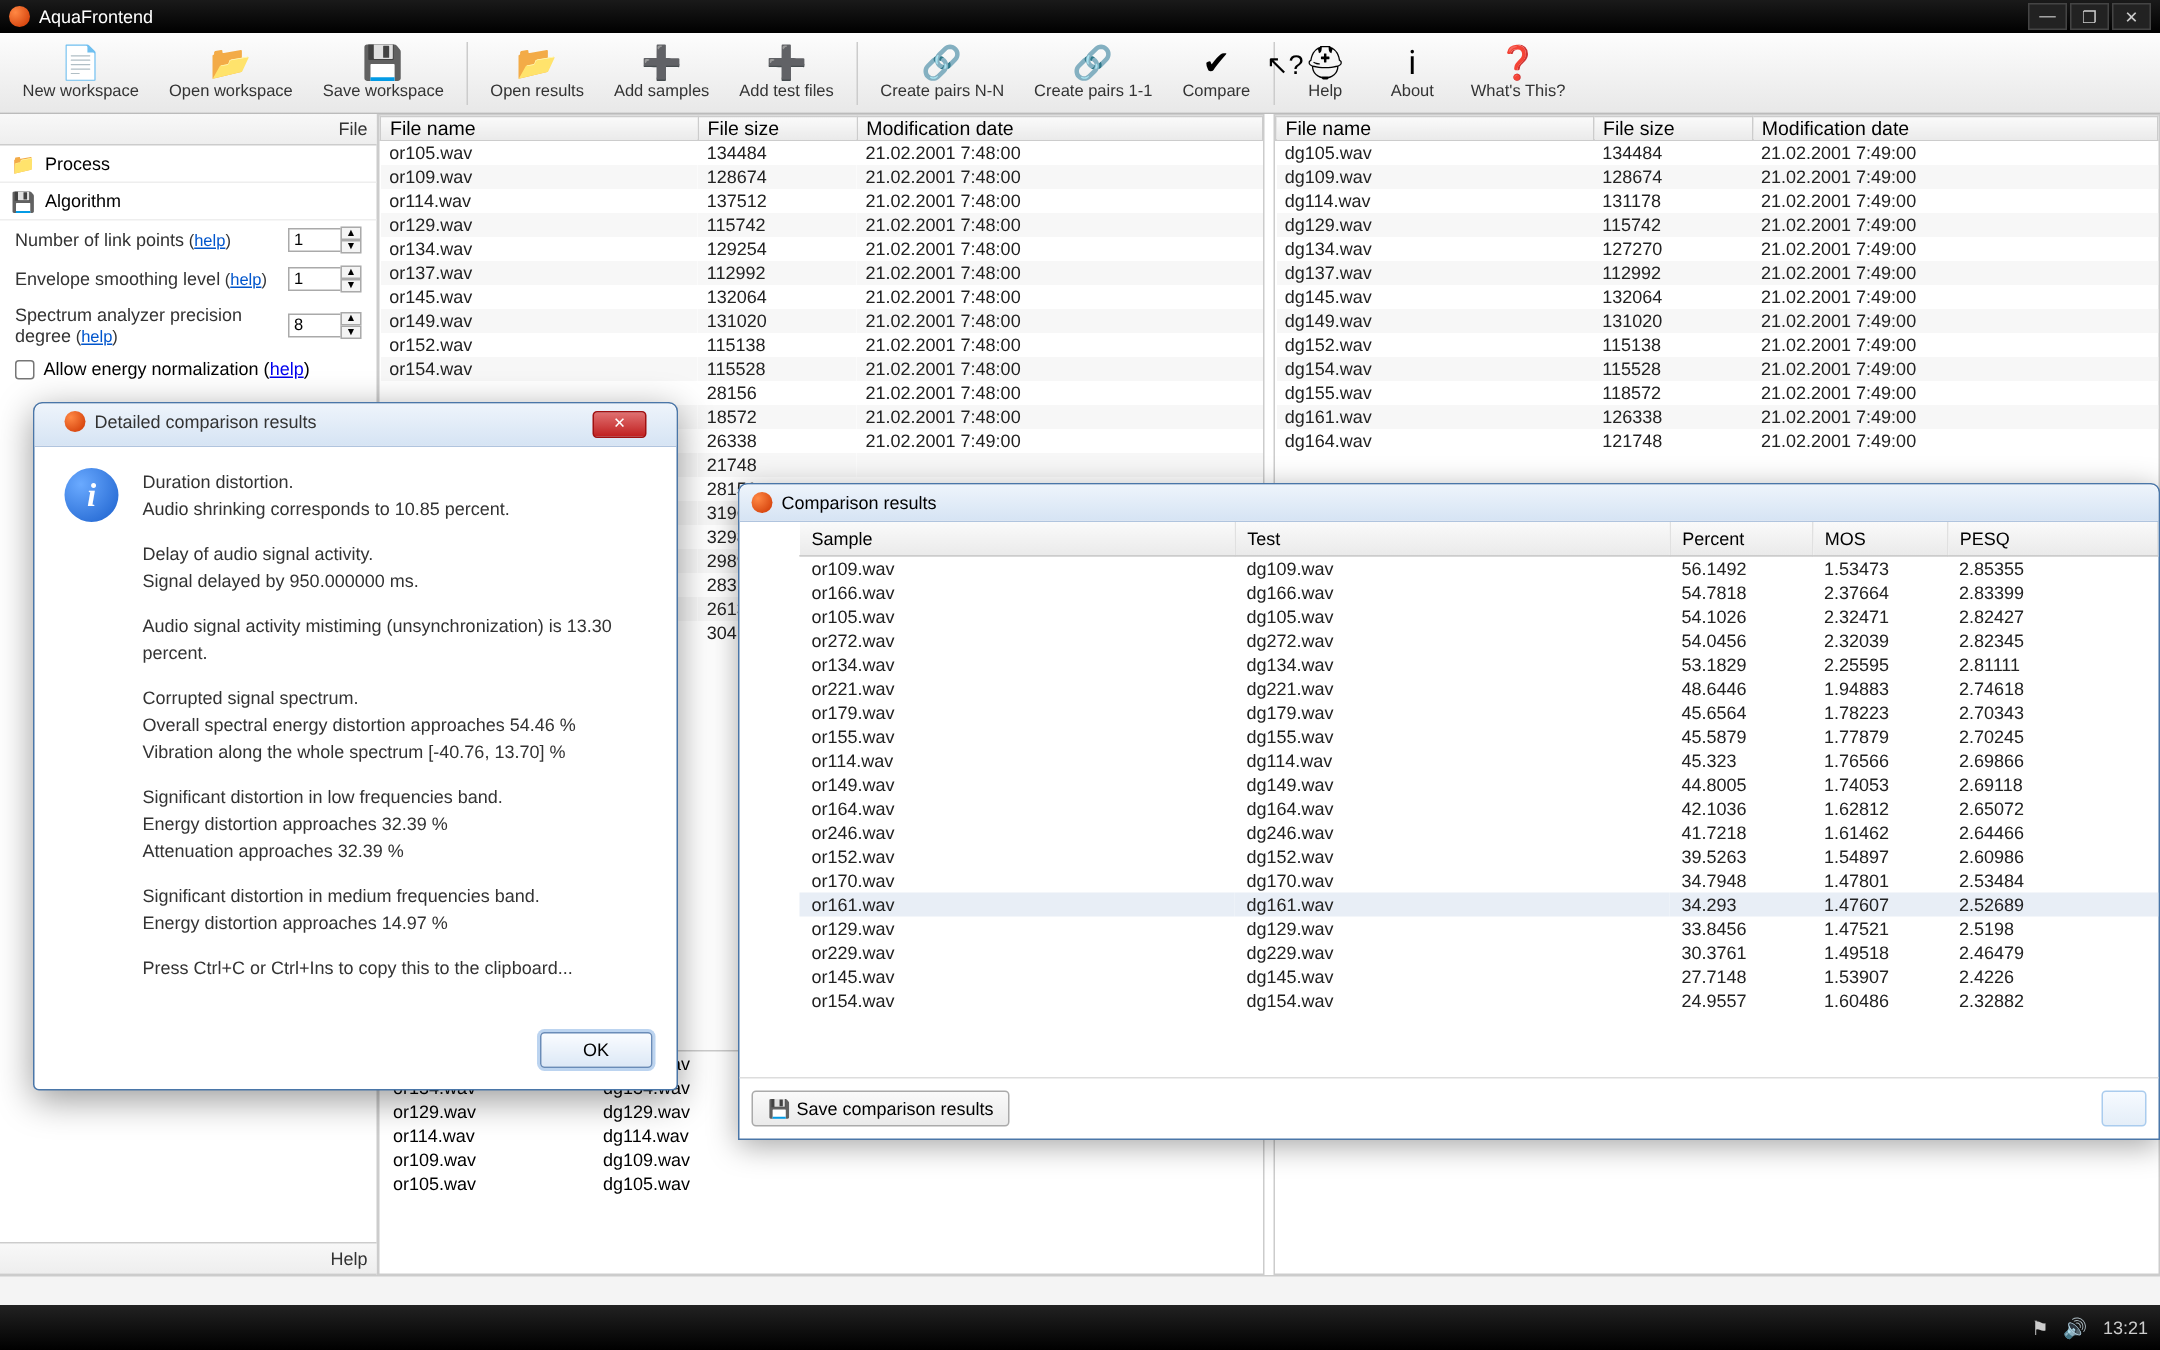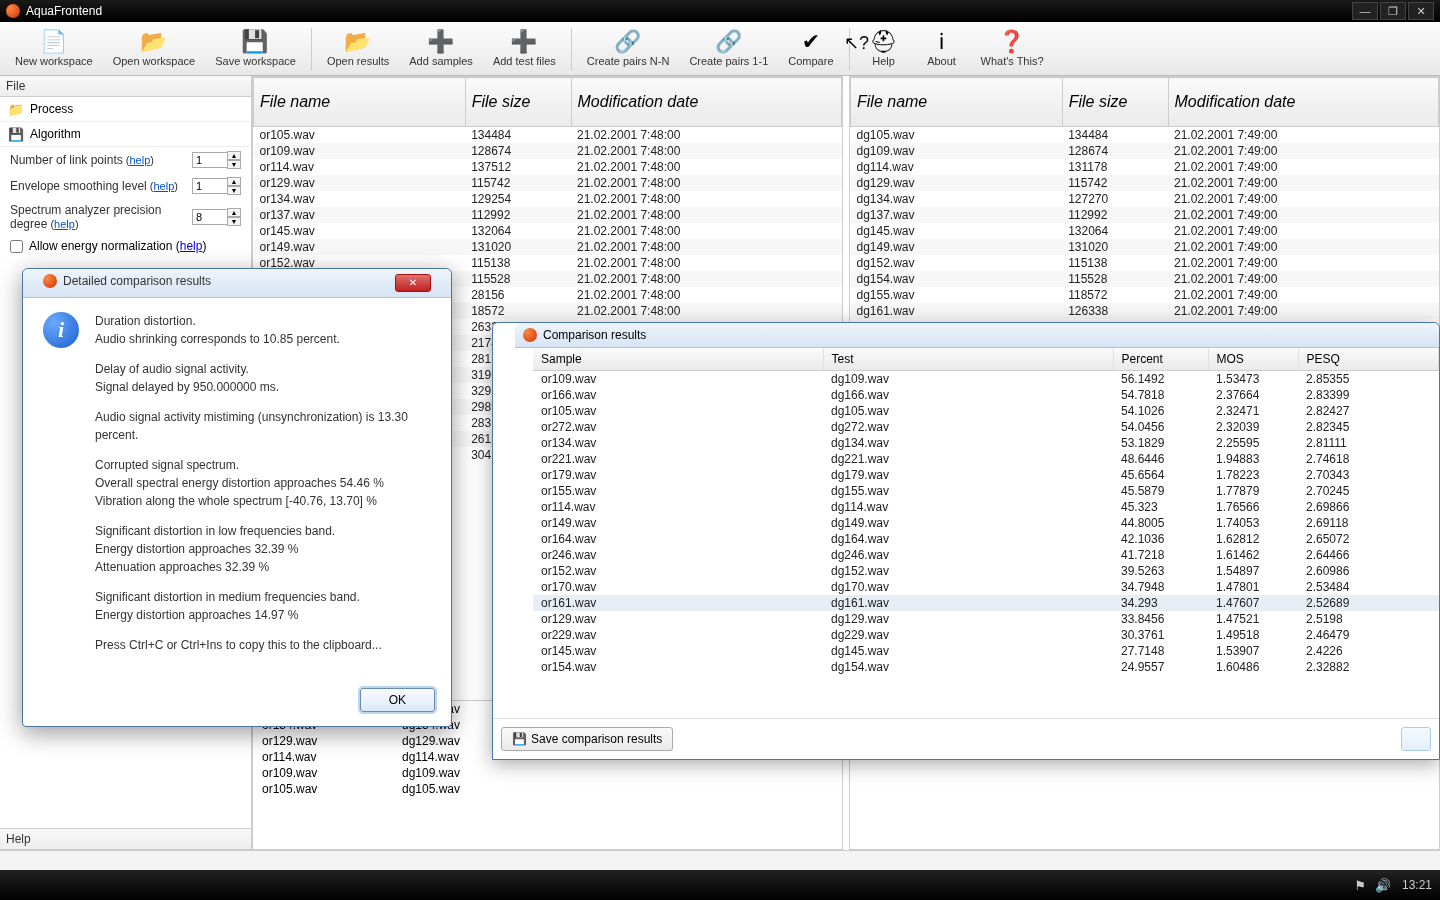--- a/index.html
+++ b/index.html
@@ -16,37 +16,37 @@
 
 .toolbar { background: linear-gradient(#fdfdfd, #e8e8e8); height: 54px; display: flex; align-items: center; border-bottom: 1px solid #bbb; padding: 0 6px; gap: 2px; }
 .tb-btn { display: flex; flex-direction: column; align-items: center; justify-content: center; padding: 2px 8px; min-width: 56px; height: 50px; cursor: pointer; border: 1px solid transparent; border-radius: 3px; }
 .tb-btn .ico { font-size: 22px; line-height: 1; }
 .tb-btn .lbl { font-size: 11px; color: #333; text-align: center; white-space: nowrap; margin-top: 2px; }
 .tb-sep { width: 1px; height: 42px; background: #ccc; margin: 0 4px; }
 
 
 .main { display: flex; height: calc(100% - 22px - 54px - 20px - 30px); }
 .left-panel { width: 252px; border-right: 1px solid #ccc; display: flex; flex-direction: column; background: #fff; }
-.section-hdr { background: linear-gradient(#f8f8f8, #eee); border-bottom: 1px solid #ccc; padding: 3px 6px; font-size: 12px; color: #333; }
+.section-hdr { background: linear-gradient(#f8f8f8, #eee); border-bottom: 1px solid #ccc; padding: 3px 6px; font-size: 12px; color: #333; text-align: right; }
 .section-item { display: flex; align-items: center; gap: 6px; padding: 4px 8px; border-bottom: 1px solid #eee; }
 .section-item .mini-ico { width: 16px; height: 16px; display: inline-flex; align-items: center; justify-content: center; font-size: 13px; }
 .param-row { display: flex; align-items: center; padding: 4px 10px; justify-content: space-between; gap: 6px; }
 .param-row label { font-size: 11px; color: #333; flex: 1; }
 .param-row a { color: #0055cc; font-size: 11px; }
 .spinner { display: flex; align-items: center; }
 .spinner input { width: 36px; border: 1px solid #aaa; padding: 1px 3px; font-size: 11px; }
 .spinner .arrows { display: flex; flex-direction: column; margin-left: -1px; }
 .spinner .arrows button { width: 14px; height: 9px; font-size: 7px; line-height: 1; border: 1px solid #aaa; background: #f4f4f4; padding: 0; }
 .checkbox-row { display: flex; align-items: center; padding: 4px 10px; gap: 6px; font-size: 11px; }
 
 
 .center-panels { flex: 1; display: flex; gap: 6px; padding: 0; }
 .file-panel { flex: 1; border: 1px solid #ccc; overflow: auto; position: relative; }
 table.filelist { width: 100%; border-collapse: collapse; table-layout: fixed; }
-table.filelist th { background: linear-gradient(#fafafa, #eaeaea); border: 1px solid #ccc; padding: 15px 6px; text-align: left; font-weight: normal; font-size: 16px; position: sticky; top: 0; font-style: italic; }
+table.filelist th { background: linear-gradient(#fafafa, #eaeaea); border: 1px solid #ccc; padding: 0 6px; text-align: left; font-weight: normal; font-size: 13px; position: sticky; top: 0; }
 table.filelist td { padding: 1px 6px; border-bottom: 0; font-size: 12px; color: #222; white-space: nowrap; overflow: hidden; }
 table.filelist tr:nth-child(even) td { background: #f7f7f7; }
 
 
 .queue { border-top: 1px solid #ccc; overflow: auto; }
 .queue-row { display: flex; padding: 1px 10px; font-size: 12px; }
 .queue-row span:first-child { width: 140px; }
 
 
 .statusbar { height: 20px; background: #f4f4f4; border-top: 1px solid #ccc; padding: 2px 8px; font-size: 11px; color: #444; }
@@ -62,21 +62,21 @@
 .dialog .dlg-title .close { background: linear-gradient(#e07070, #c02020); color: #fff; border: 1px solid #a01010; border-radius: 3px; width: 36px; height: 18px; font-size: 10px; text-align: center; line-height: 16px; cursor: pointer; }
 .dialog .body { padding: 14px 20px; display: flex; gap: 16px; }
 .info-icon { width: 36px; height: 36px; border-radius: 50%; background: radial-gradient(circle at 30% 30%, #6aaaff, #1a5fcc); color: #fff; display: flex; align-items: center; justify-content: center; font-size: 22px; font-family: Georgia, serif; font-style: italic; font-weight: bold; flex-shrink: 0; }
 .dialog .msg { font-size: 12px; color: #333; line-height: 1.5; }
 .dialog .msg p { margin-bottom: 12px; }
 .dialog .btn-row { text-align: right; padding: 8px 16px 14px; }
 .dialog .btn-row button { padding: 4px 28px; border: 1px solid #6a8cb8; background: linear-gradient(#fafcff, #dce8f6); border-radius: 3px; font-size: 12px; box-shadow: 0 0 0 2px #bcd4f0; cursor: pointer; }
 
 
 .comp-win { position: absolute; border: 1px solid #4a76a8; background: #fff; box-shadow: 0 4px 20px rgba(0,0,0,0.35); border-radius: 6px 6px 0 0; }
-.comp-win .dlg-title { background: linear-gradient(#eef4fb, #d6e4f4); padding: 5px 8px; border-bottom: 1px solid #b0c4de; display: flex; align-items: center; gap: 6px; border-radius: 6px 6px 0 0; margin-left: 22px; }
+.comp-win .dlg-title { background: linear-gradient(#eef4fb, #d6e4f4); padding: 5px 8px; border-bottom: 1px solid #b0c4de; display: flex; align-items: center; gap: 6px; border-radius: 6px 6px 0 0; }
 .comp-win .grid-wrap { overflow: auto; padding-left: 40px; }
 .comp-win table { width: 100%; border-collapse: collapse; }
 .comp-win th { background: linear-gradient(#fafafa, #eaeaea); border-bottom: 1px solid #ccc; border-right: 1px solid #e0e0e0; padding: 4px 8px; text-align: left; font-weight: normal; font-size: 12px; position: sticky; top: 0; }
 .comp-win td { padding: 1px 8px; font-size: 12px; color: #222; }
 .comp-win tr.sel td { background: #e8eef6; }
 .comp-win .footer { padding: 8px; border-top: 1px solid #ddd; display: flex; justify-content: space-between; align-items: center; }
 .comp-win .footer button { padding: 4px 10px; border: 1px solid #aaa; background: linear-gradient(#fafafa, #eaeaea); border-radius: 3px; font-size: 12px; cursor: pointer; display: flex; align-items: center; gap: 4px; }
 .ghost-btn { width: 30px; height: 24px; border: 1px solid #aaccee; background: linear-gradient(#f6faff, #e4eef8); border-radius: 3px; }
 
 .cursor-ptr { position: absolute; left: 844px; top: 32px; font-size: 18px; pointer-events: none; }

